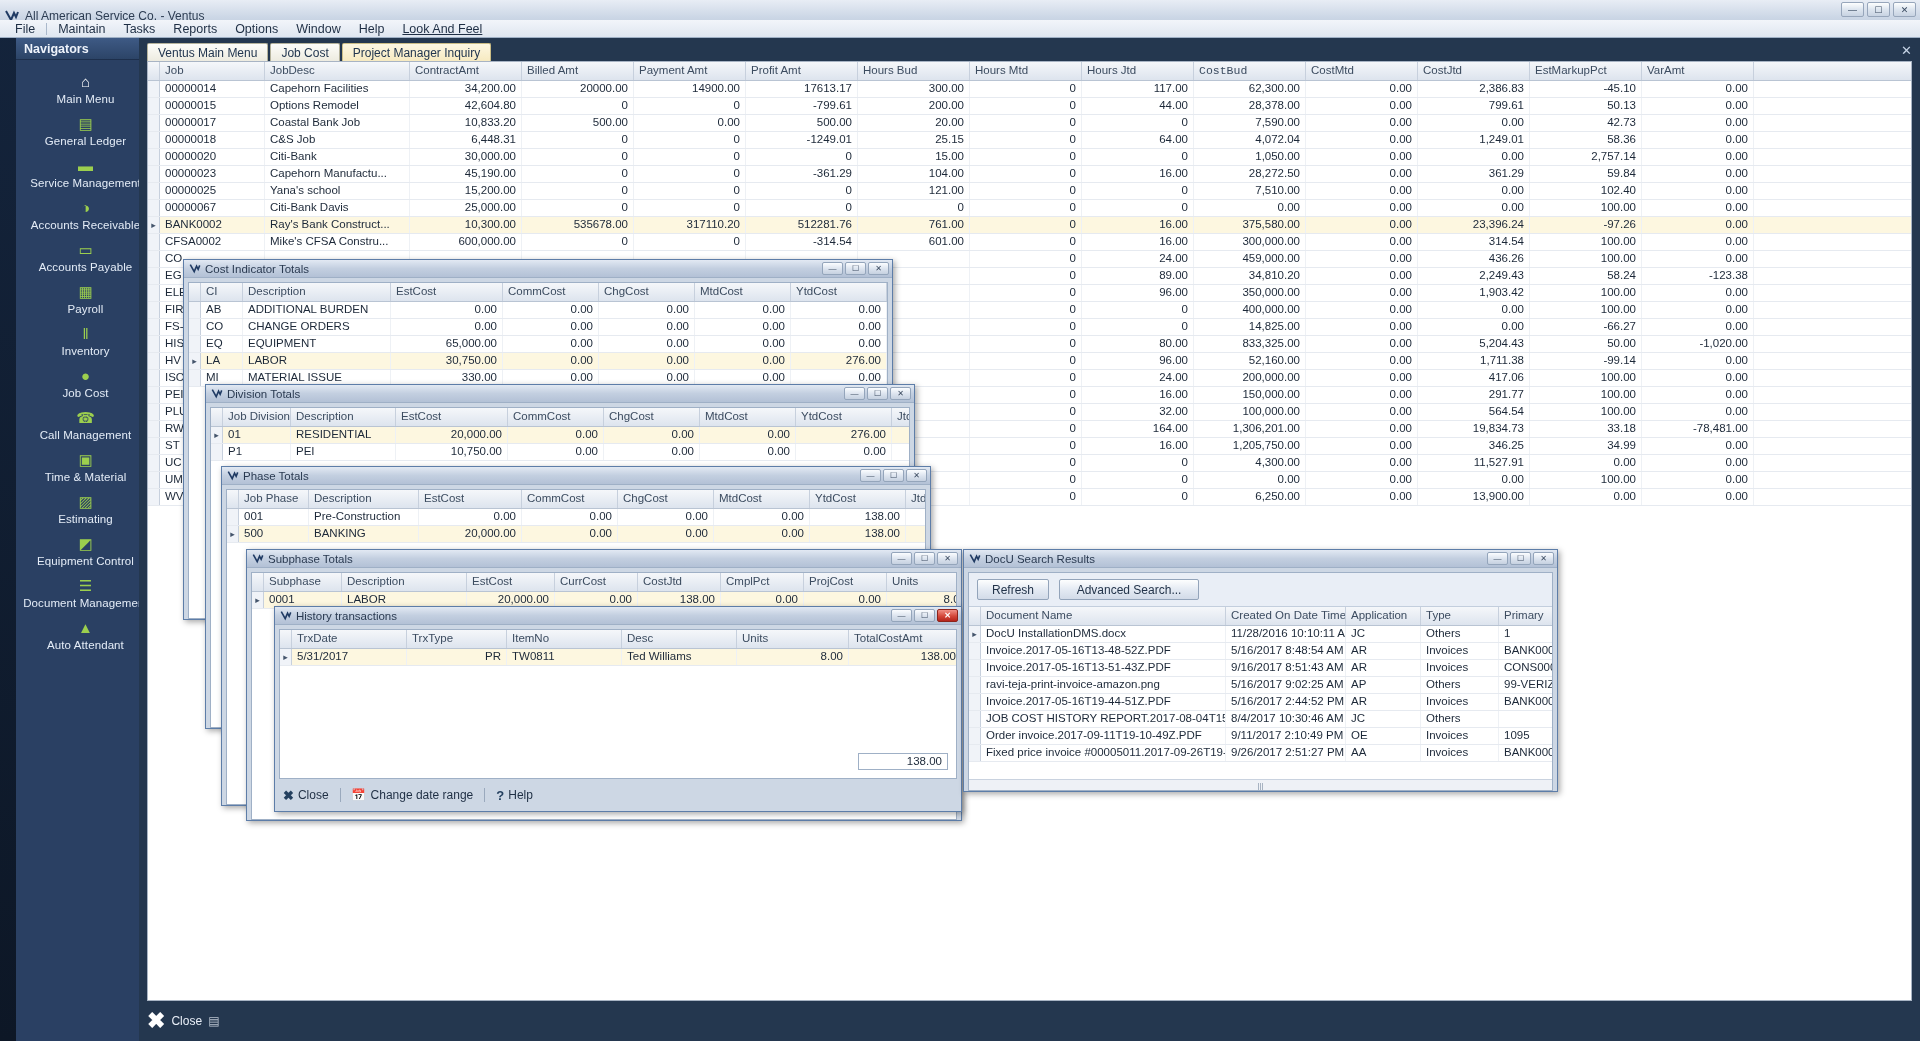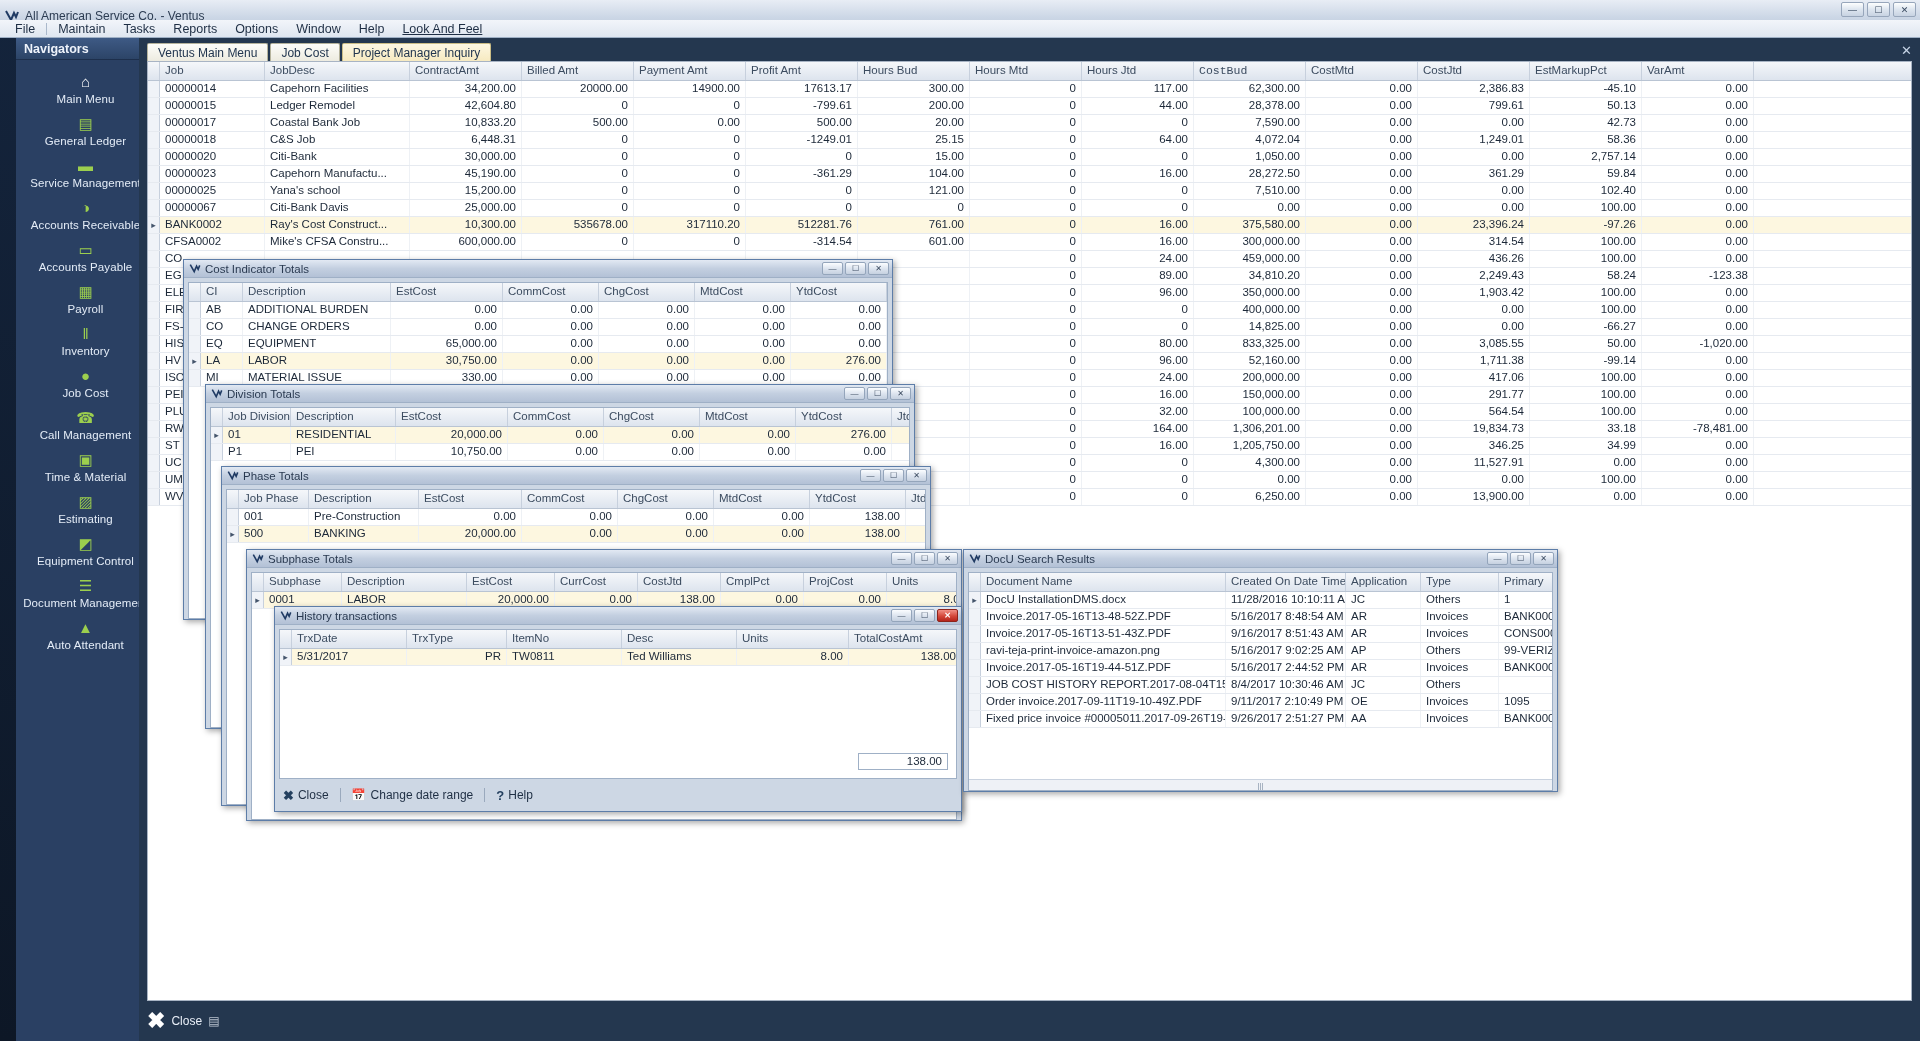--- a/index.html
+++ b/index.html
@@ -310,21 +310,21 @@
             <div class="gc num" style="width: 112px; flex: 0 0 112px;">117.00</div>
             <div class="gc num" style="width: 112px; flex: 0 0 112px;">62,300.00</div>
             <div class="gc num" style="width: 112px; flex: 0 0 112px;">0.00</div>
             <div class="gc num" style="width: 112px; flex: 0 0 112px;">2,386.83</div>
             <div class="gc num" style="width: 112px; flex: 0 0 112px;">-45.10</div>
             <div class="gc num" style="width: 112px; flex: 0 0 112px;">0.00</div>
           </div>
           <div class="grid-row">
             <div class="selector"></div>
             <div class="gc" style="width: 105px; flex: 0 0 105px;">00000015</div>
-            <div class="gc" style="width: 145px; flex: 0 0 145px;">Ledger Remodel</div>
+            <div class="gc" style="width: 145px; flex: 0 0 145px;">Options Remodel</div>
             <div class="gc num" style="width: 112px; flex: 0 0 112px;">42,604.80</div>
             <div class="gc num" style="width: 112px; flex: 0 0 112px;">0</div>
             <div class="gc num" style="width: 112px; flex: 0 0 112px;">0</div>
             <div class="gc num" style="width: 112px; flex: 0 0 112px;">-799.61</div>
             <div class="gc num" style="width: 112px; flex: 0 0 112px;">200.00</div>
             <div class="gc num" style="width: 112px; flex: 0 0 112px;">0</div>
             <div class="gc num" style="width: 112px; flex: 0 0 112px;">44.00</div>
             <div class="gc num" style="width: 112px; flex: 0 0 112px;">28,378.00</div>
             <div class="gc num" style="width: 112px; flex: 0 0 112px;">0.00</div>
             <div class="gc num" style="width: 112px; flex: 0 0 112px;">799.61</div>
@@ -429,21 +429,21 @@
             <div class="gc num" style="width: 112px; flex: 0 0 112px;">0</div>
             <div class="gc num" style="width: 112px; flex: 0 0 112px;">0.00</div>
             <div class="gc num" style="width: 112px; flex: 0 0 112px;">0.00</div>
             <div class="gc num" style="width: 112px; flex: 0 0 112px;">0.00</div>
             <div class="gc num" style="width: 112px; flex: 0 0 112px;">100.00</div>
             <div class="gc num" style="width: 112px; flex: 0 0 112px;">0.00</div>
           </div>
           <div class="grid-row alt">
             <div class="selector">▸</div>
             <div class="gc" style="width: 105px; flex: 0 0 105px;">BANK0002</div>
-            <div class="gc" style="width: 145px; flex: 0 0 145px;">Ray's Cost Construct...</div>
+            <div class="gc" style="width: 145px; flex: 0 0 145px;">Ray's Bank Construct...</div>
             <div class="gc num" style="width: 112px; flex: 0 0 112px;">10,300.00</div>
             <div class="gc num" style="width: 112px; flex: 0 0 112px;">535678.00</div>
             <div class="gc num" style="width: 112px; flex: 0 0 112px;">317110.20</div>
             <div class="gc num" style="width: 112px; flex: 0 0 112px;">512281.76</div>
             <div class="gc num" style="width: 112px; flex: 0 0 112px;">761.00</div>
             <div class="gc num" style="width: 112px; flex: 0 0 112px;">0</div>
             <div class="gc num" style="width: 112px; flex: 0 0 112px;">16.00</div>
             <div class="gc num" style="width: 112px; flex: 0 0 112px;">375,580.00</div>
             <div class="gc num" style="width: 112px; flex: 0 0 112px;">0.00</div>
             <div class="gc num" style="width: 112px; flex: 0 0 112px;">23,396.24</div>
@@ -558,21 +558,21 @@
             <div class="gc" style="width: 145px; flex: 0 0 145px;"></div>
             <div class="gc num" style="width: 112px; flex: 0 0 112px;"></div>
             <div class="gc num" style="width: 112px; flex: 0 0 112px;"></div>
             <div class="gc num" style="width: 112px; flex: 0 0 112px;"></div>
             <div class="gc num" style="width: 112px; flex: 0 0 112px;"></div>
             <div class="gc num" style="width: 112px; flex: 0 0 112px;"></div>
             <div class="gc num" style="width: 112px; flex: 0 0 112px;">0</div>
             <div class="gc num" style="width: 112px; flex: 0 0 112px;">80.00</div>
             <div class="gc num" style="width: 112px; flex: 0 0 112px;">833,325.00</div>
             <div class="gc num" style="width: 112px; flex: 0 0 112px;">0.00</div>
-            <div class="gc num" style="width: 112px; flex: 0 0 112px;">3,085.55</div>
+            <div class="gc num" style="width: 112px; flex: 0 0 112px;">5,204.43</div>
             <div class="gc num" style="width: 112px; flex: 0 0 112px;">50.00</div>
             <div class="gc num" style="width: 112px; flex: 0 0 112px;">-1,020.00</div>
           </div>
           <div class="grid-row">
             <div class="selector"></div>
             <div class="gc" style="width: 105px; flex: 0 0 105px;">HV</div>
             <div class="gc" style="width: 145px; flex: 0 0 145px;"></div>
             <div class="gc num" style="width: 112px; flex: 0 0 112px;"></div>
             <div class="gc num" style="width: 112px; flex: 0 0 112px;"></div>
             <div class="gc num" style="width: 112px; flex: 0 0 112px;"></div>
@@ -1029,20 +1029,24 @@
           </svg>
       </span>
       <span class="t">DocU Search Results</span>
       <span class="btns">
         <span class="dlg-btn">—</span>
         <span class="dlg-btn">☐</span>
         <span class="dlg-btn">✕</span>
       </span>
     </div>
     <div class="dlg-body" style="height:219px; display:flex; flex-direction:column;">
+      <div class="docu-toolbar">
+        <div class="btn">Refresh</div>
+        <div class="btn" style="min-width:140px;">Advanced Search...</div>
+      </div>
       <div class="grid-head">
           <div class="selector head"></div>
           <div class="gh" style="width: 245px; flex: 0 0 245px;">Document Name</div>
           <div class="gh" style="width: 120px; flex: 0 0 120px;">Created On Date Time</div>
           <div class="gh" style="width: 75px; flex: 0 0 75px;">Application</div>
           <div class="gh" style="width: 78px; flex: 0 0 78px;">Type</div>
           <div class="gh" style="width: 100px; flex: 0 0 100px;">Primary</div>
         </div>
       <div style="flex:1;">
           <div class="grid-row">

